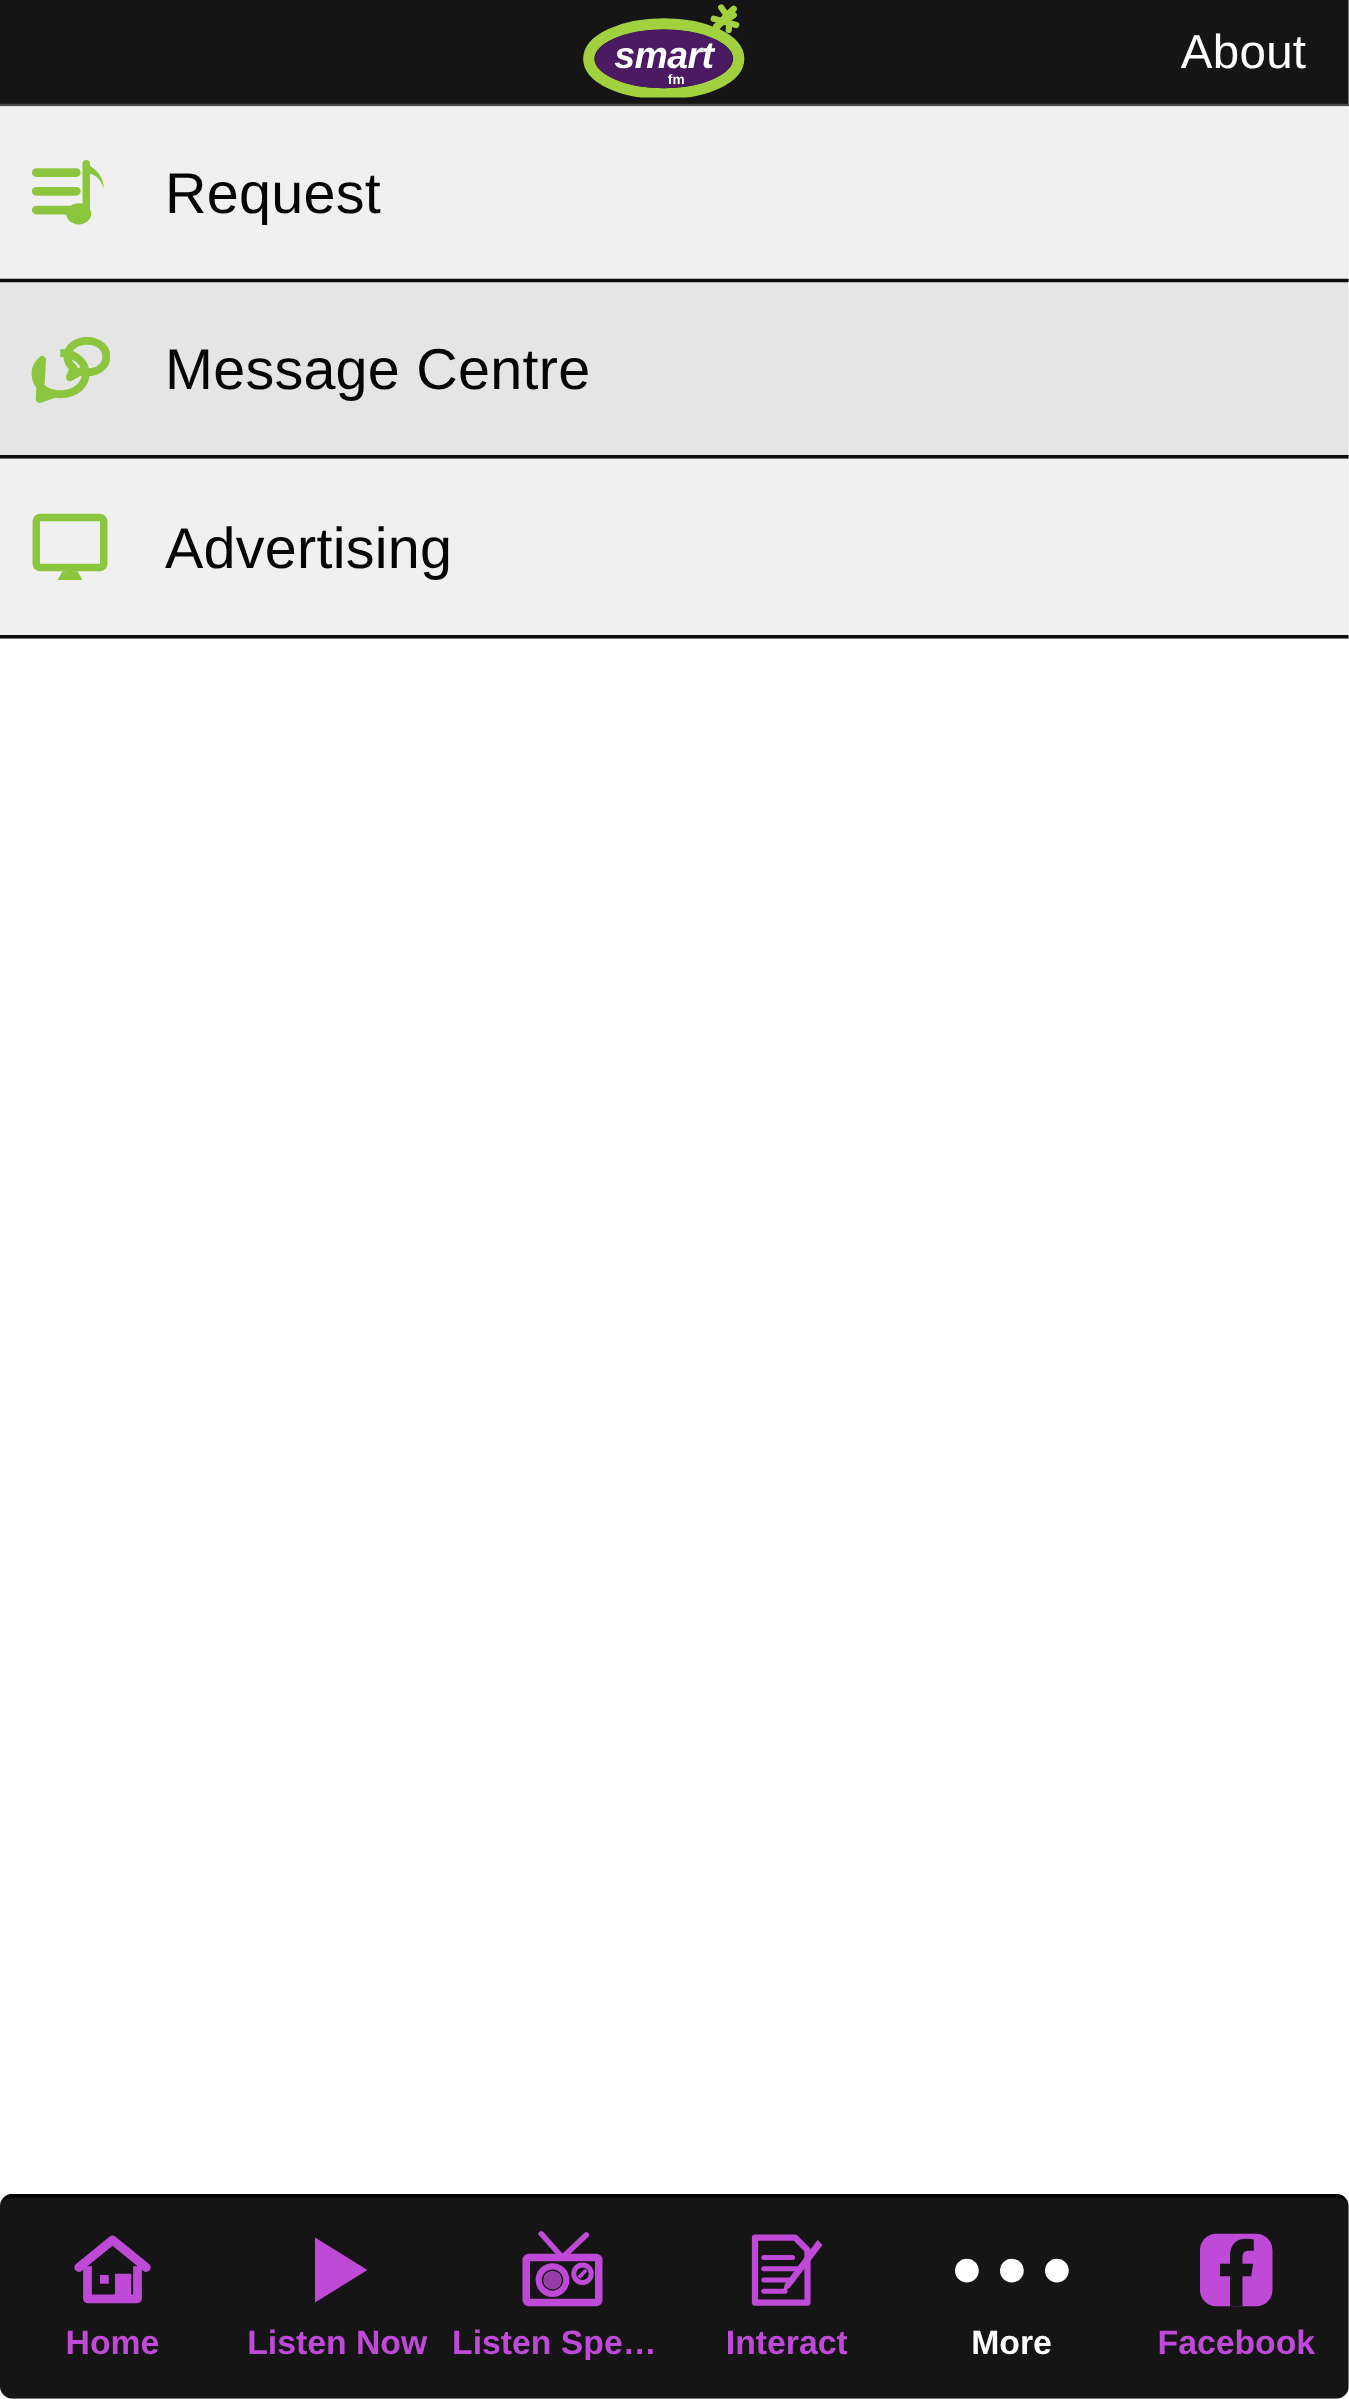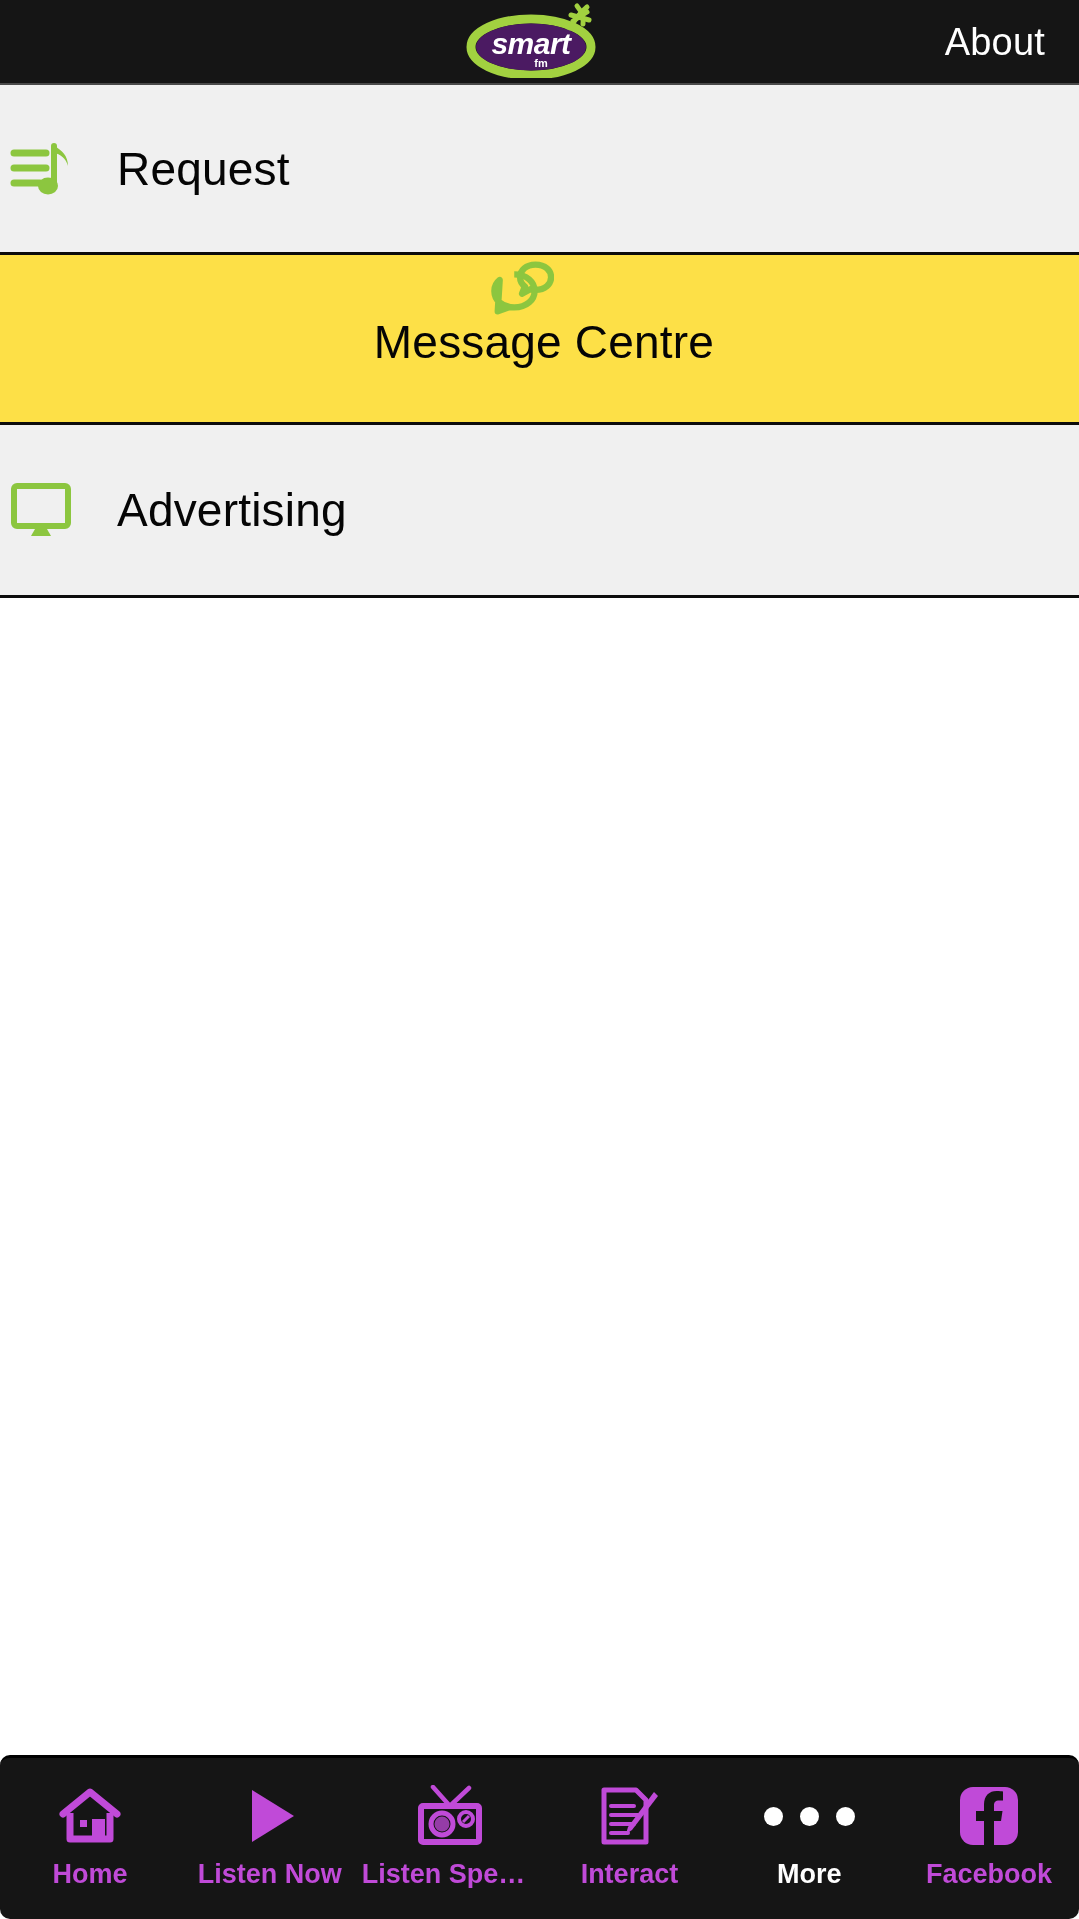--- a/index.html
+++ b/index.html
@@ -47,29 +47,29 @@
   }
 
   
   .menu-list {
     flex:0 0 auto;
     background:#ffffff;
     border-bottom:3px solid #0c0c0c;
   }
   .menu-row {
     position:relative;
-    height:170px;
+    height:141px;
     display:flex; align-items:center;
     background:#f0f0f0;
     border-bottom:3px solid #0c0c0c;
-    padding-left:9px;
+    padding-left:24px;
     cursor:pointer;
   }
   .menu-row:last-child { border-bottom:none; }
-  .menu-row.selected { background:#fde047;flex-direction:column; }
+  .menu-row.selected { background:#e5e5e5; }
   .menu-icon {
     width:64px; height:70px;
     flex:0 0 64px;
     display:flex; align-items:center; justify-content:center;
     margin-right:44px;
   }
   .menu-label {
     font-size:46px;
     color:#050505;
     font-weight:400;

